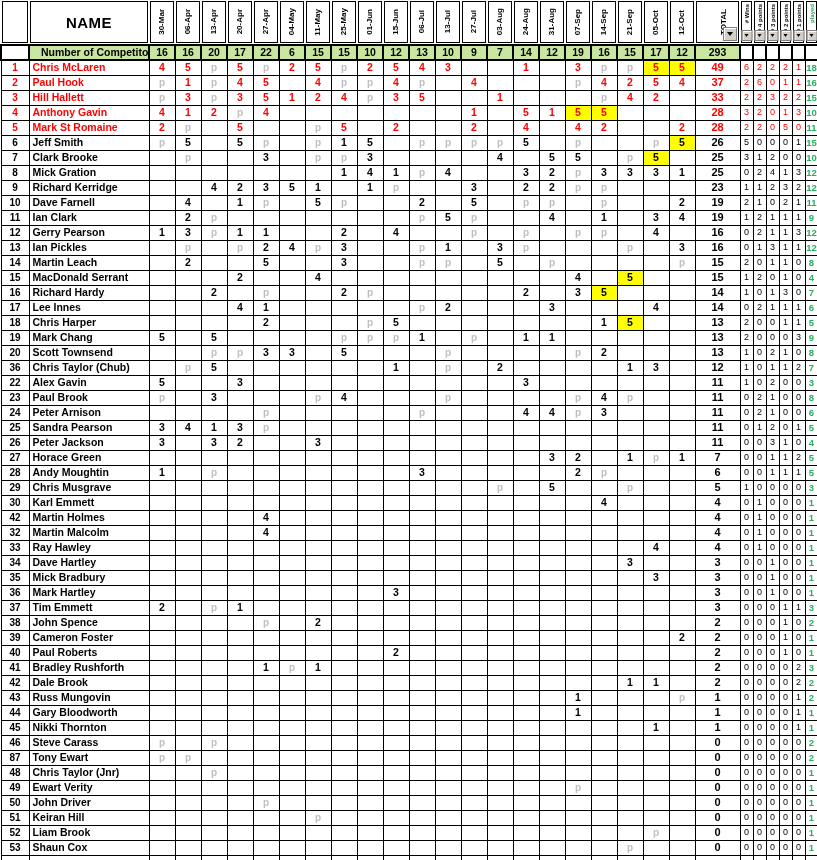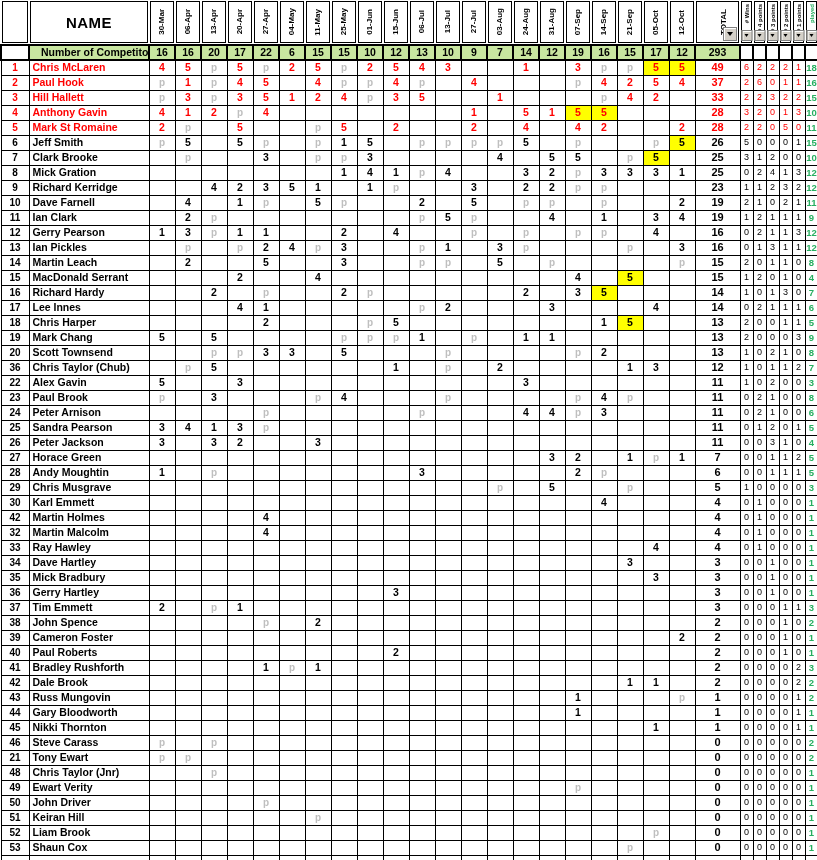--- a/index.html
+++ b/index.html
@@ -1402,21 +1402,21 @@
           <td class="total">3</td>
           <td class="stat">0</td>
           <td class="stat">0</td>
           <td class="stat">1</td>
           <td class="stat">0</td>
           <td class="stat">0</td>
           <td class="played">1</td>
         </tr>
         <tr>
           <td class="pos">36</td>
-          <td class="name">Gerry Hartley</td>
+          <td class="name">Mark Hartley</td>
           <td></td>
           <td></td>
           <td></td>
           <td></td>
           <td></td>
           <td></td>
           <td></td>
           <td></td>
           <td></td>
           <td>3</td>
@@ -1753,21 +1753,21 @@
           <td></td>
           <td class="total">0</td>
           <td class="stat">0</td>
           <td class="stat">0</td>
           <td class="stat">0</td>
           <td class="stat">0</td>
           <td class="stat">0</td>
           <td class="played">2</td>
         </tr>
         <tr>
-          <td class="pos">21</td>
+          <td class="pos">87</td>
           <td class="name">Tony Ewart</td>
           <td class="pcell">p</td>
           <td class="pcell">p</td>
           <td></td>
           <td></td>
           <td></td>
           <td></td>
           <td></td>
           <td></td>
           <td></td>

